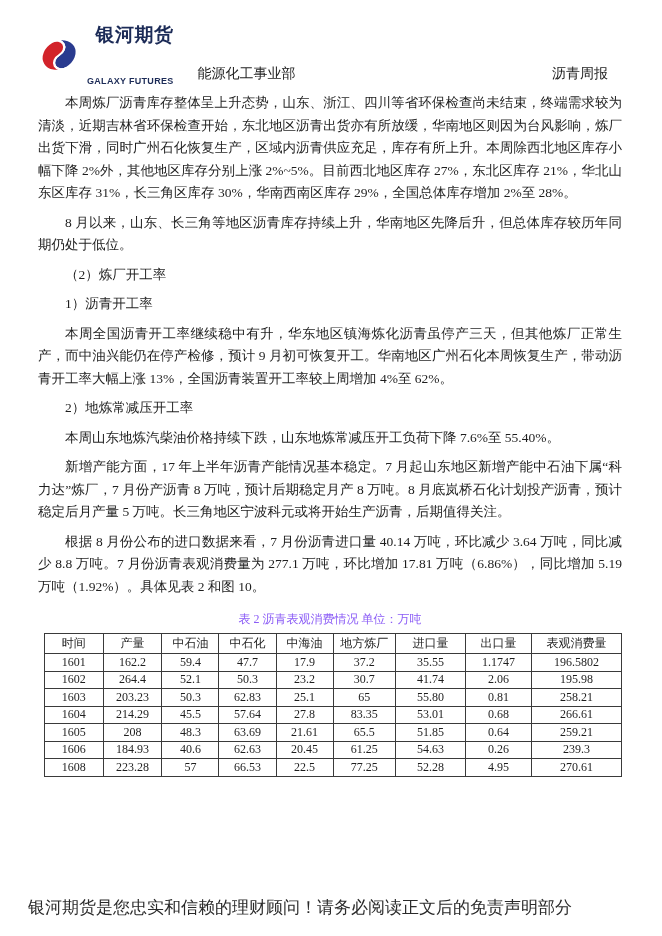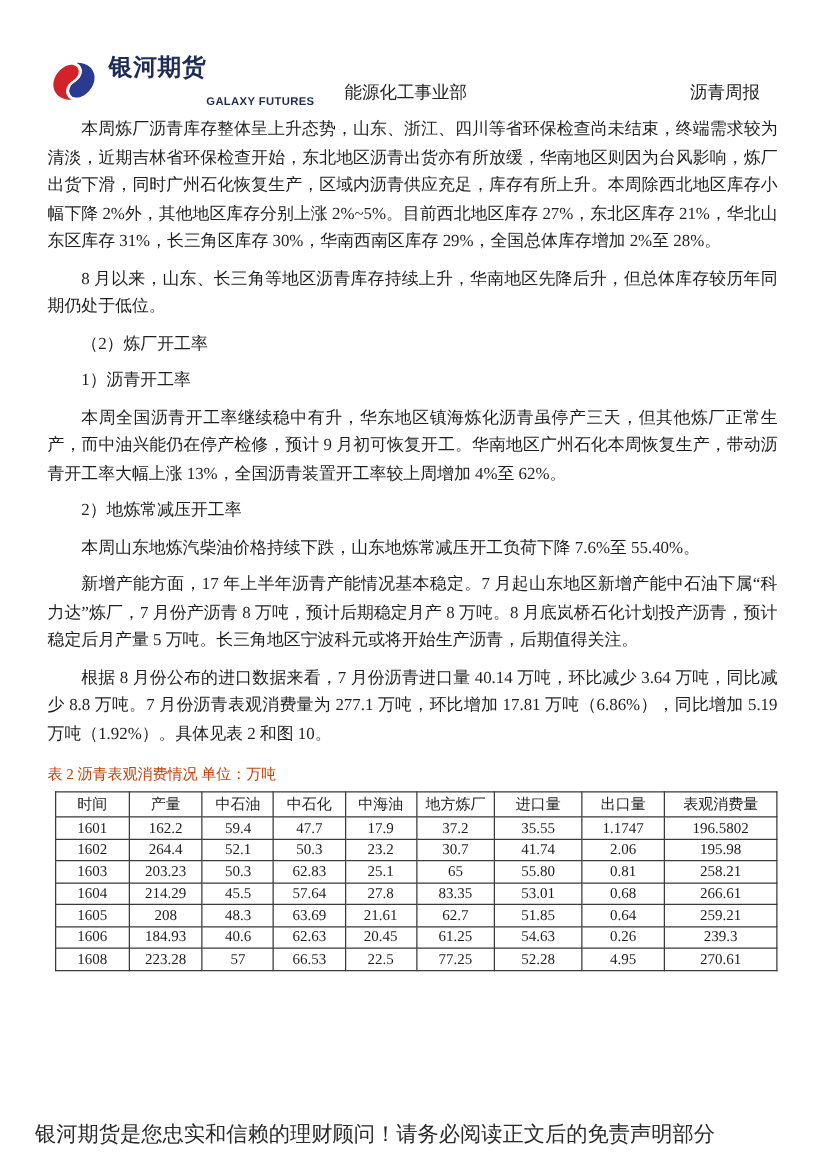--- a/index.html
+++ b/index.html
@@ -7,35 +7,35 @@
     width:662px;height:936px;background:#fff;box-sizing:border-box;
     position:relative;overflow:hidden;
     padding:34px 40px 0 38px;
     color:#1e1e1e;
     font-family:"Liberation Serif","DejaVu Serif",serif;
   }
   
   .hdr{display:flex;align-items:flex-end;height:52px;margin-bottom:6px;}
   .brand{display:flex;align-items:center;}
   .logo-svg{width:44px;height:40px;flex:0 0 auto;margin-right:5px;}
-  .brand-text{display:flex;flex-direction:row;line-height:1.05;text-align:right;}
+  .brand-text{display:flex;flex-direction:column;line-height:1.05;text-align:right;}
   .brand-cn{font-size:19px;font-weight:bold;font-family:"Liberation Sans","DejaVu Sans",sans-serif;color:#1c2b57;letter-spacing:0.5px;}
   .brand-en{font-size:9px;font-weight:bold;font-family:"Liberation Sans","DejaVu Sans",sans-serif;color:#1c2b57;letter-spacing:0.3px;margin-top:32px;}
   .division{font-size:14px;font-family:"Liberation Sans","DejaVu Sans",sans-serif;color:#222;margin-left:24px;padding-bottom:3px;}
   .report-title{font-size:14px;font-family:"Liberation Sans","DejaVu Sans",sans-serif;color:#222;margin-left:auto;padding-bottom:3px;margin-right:14px;}
   
   .content{margin-top:2px;}
   .content p.blk{
     font-size:13.5px;line-height:22.5px;margin:0;
     text-align:justify;text-indent:2em;color:#1e1e1e;
   }
   .content p.blk + p.blk{margin-top:7px;}
   
   .tbl-caption{
-    margin-top:13px;text-align:left;font-size:12px;color:#c2410c;
+    margin-top:13px;text-align:center;font-size:12px;color:#8b5cf6;
   }
   table.consumption{
     border-collapse:collapse;table-layout:fixed;
     width:578px;margin-top:5px;margin-left:6px;
     font-size:12px;color:#1e1e1e;
   }
   table.consumption th,table.consumption td{
     border:1px solid #3a3a3a;text-align:center;vertical-align:middle;
     padding:0 2px;font-weight:normal;overflow:hidden;white-space:nowrap;
   }
@@ -153,21 +153,21 @@
             <td>53.01</td>
             <td>0.68</td>
             <td>266.61</td>
           </tr>
           <tr>
             <td>1605</td>
             <td>208</td>
             <td>48.3</td>
             <td>63.69</td>
             <td>21.61</td>
-            <td>62.7</td>
+            <td>65.5</td>
             <td>51.85</td>
             <td>0.64</td>
             <td>259.21</td>
           </tr>
           <tr>
             <td>1606</td>
             <td>184.93</td>
             <td>40.6</td>
             <td>62.63</td>
             <td>20.45</td>

